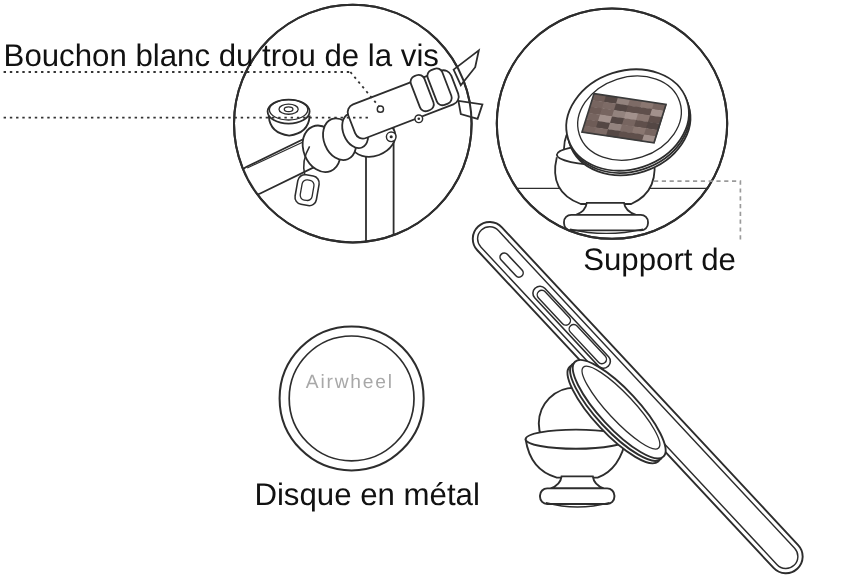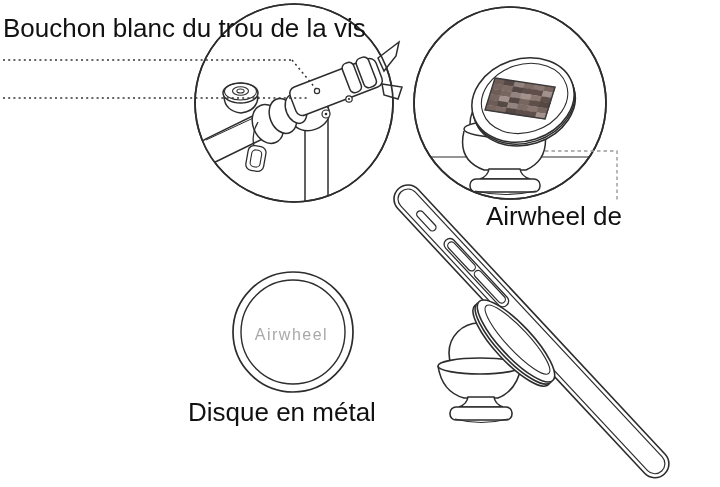--- a/index.html
+++ b/index.html
@@ -179,24 +179,24 @@
     <circle cx="293" cy="332" r="60" fill="#ffffff" stroke-width="1.7"></circle>
     <circle cx="293" cy="332" r="52" stroke-width="1.4"></circle>
   </g>
 
   <g stroke="#333333" stroke-width="1.5" stroke-dasharray="2 3.2" fill="none">
     <path d="M3 60 H292 M292 60 L316 89"></path>
     <path d="M3 98 H308"></path>
   </g>
 </svg>
 
-<div class="lbl" style="left:3px;top:13px">Bouchon blanc du trou de la vis</div>
+<div class="lbl" style="left:3px;top:31px">Bouchon blanc du trou de la vis</div>
 
 
 <div class="lbl lbl2" style="left:486px;top:199px">
-  <div>Airwheel de</div>
+  <div>Support de</div>
 </div>
 
-<div class="lbl" style="left:188px;top:397px">Disque en métal</div>
-
-<div class="brand" style="left:243px;top:326px;width:97px">Airwheel</div>
+<div class="lbl" style="left:212px;top:397px">Disque en métal</div>
+
+<div class="brand" style="left:243px;top:310px;width:97px">Airwheel</div>
 
 </div>
 
 </body></html>

